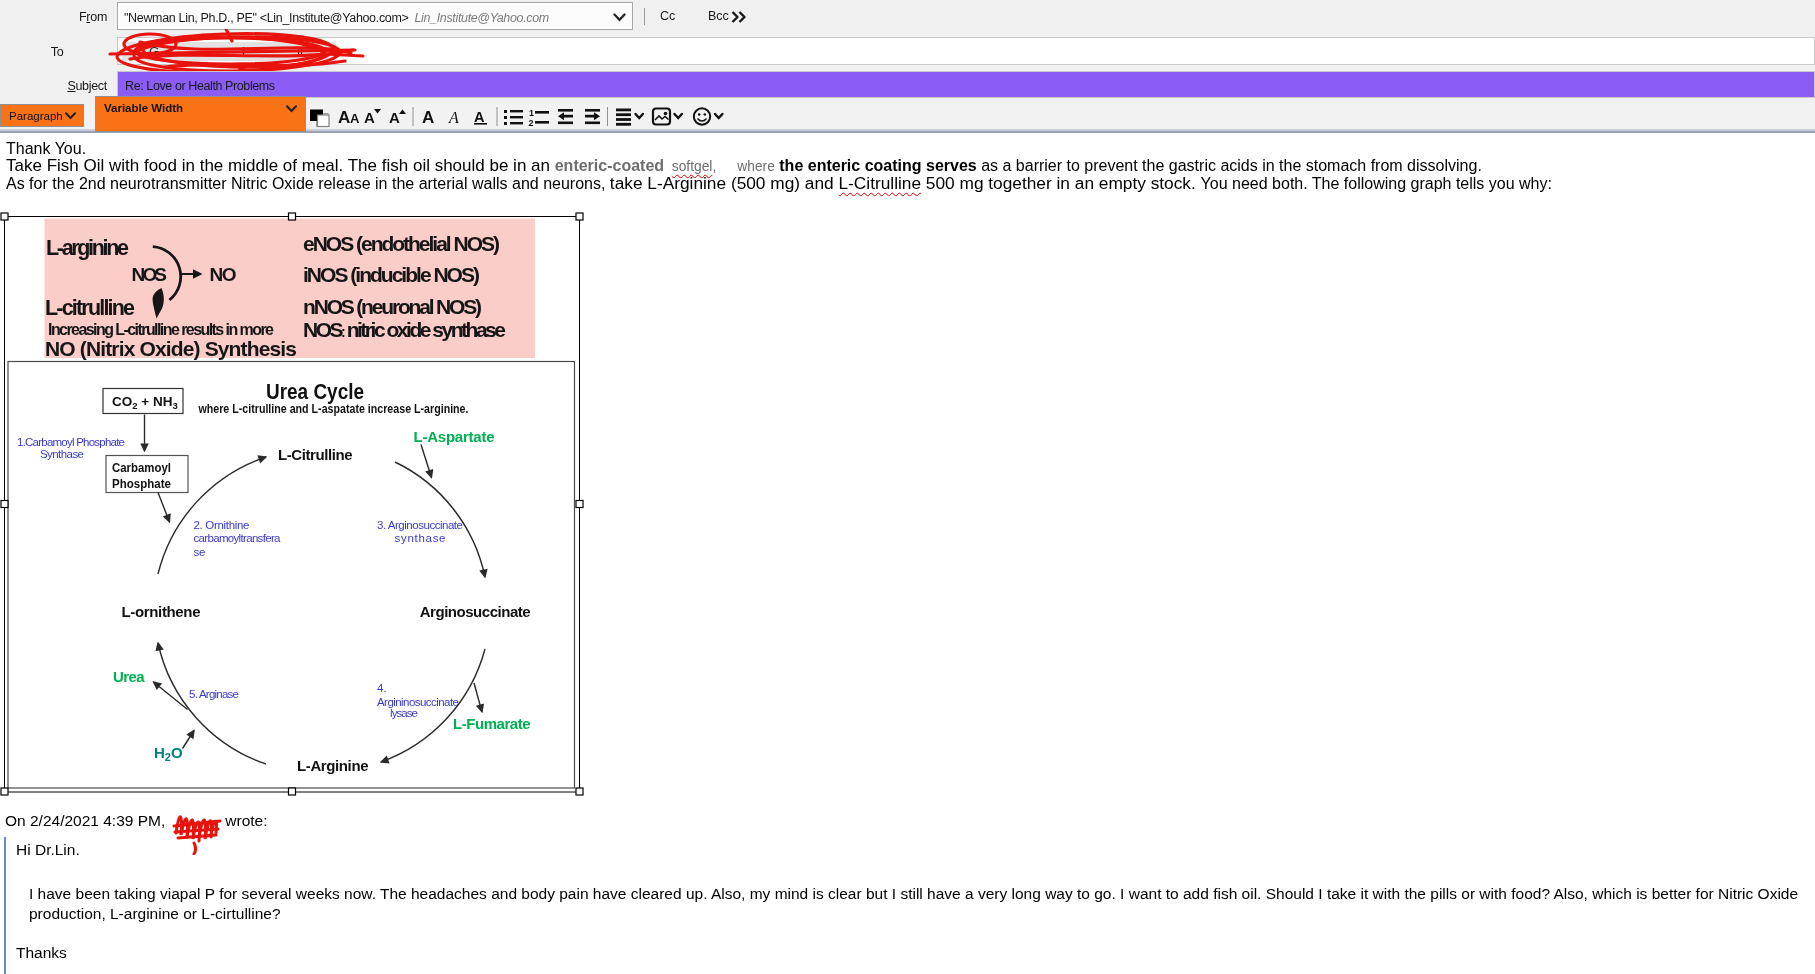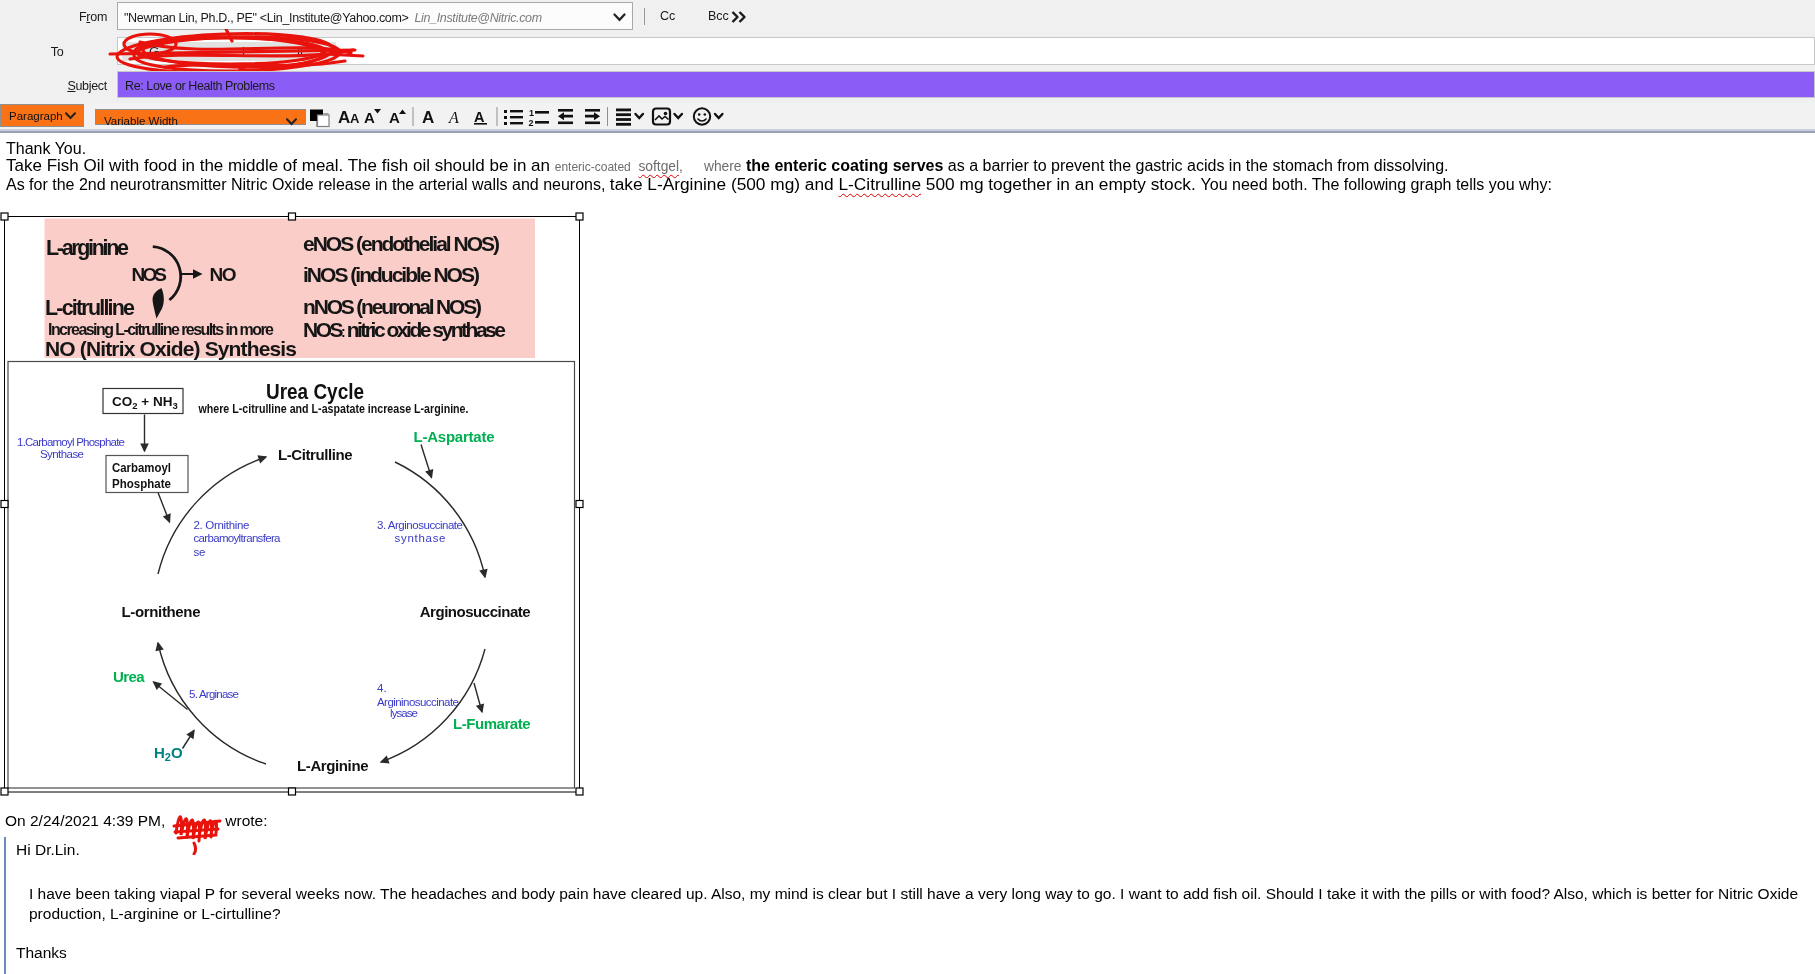--- a/index.html
+++ b/index.html
@@ -28,40 +28,40 @@
 
 #tbar { position:absolute; left:0; top:103px; width:1815px; height:26px; background:#f2f2f3; }
 #tbline1 { position:absolute; left:0; top:129px; width:1815px; height:2px; background:#c9cede; }
 #tbline2 { position:absolute; left:0; top:131px; width:1815px; height:2px; background:#99a2b5; }
 .tsel { position:absolute; background:#f97316; border:1px solid #8f8f8f; }
 .tsel span { position:absolute; left:8px; top:5px; font-size:11.5px; color:#111; }
 
 
 #bodytxt { position:absolute; left:6px; top:139.5px; width:1802px;
   font-size:16px; line-height:17px; color:#000; }
-.gb { color:#6d6d6d; font-weight:normal; font-size:12px; }
+.gb { color:#6d6d6d; font-weight:bold; font-size:16px; }
 .gr { color:#6d6d6d; font-size:13.8px; }
 .sp { text-decoration:underline; text-decoration-color:#e00000; text-decoration-style:wavy;
   text-decoration-thickness:1px; text-underline-offset:2.5px; }
 #online { position:absolute; left:5px; top:812px; font-size:15.5px; color:#000; }
 #quote { position:absolute; left:4px; top:837px; width:1808px; height:140px; border-left:2px solid #6b8cbb;
   padding-left:10px; font-size:15.5px; line-height:20px; color:#000; }
 </style>
 </head>
 <body>
 <div id="page">
 
   <div id="hdr"></div>
   <div class="lbl" style="left:7px; top:10px;">F<span style="text-decoration:underline">r</span>om</div>
   <div class="lbl" style="left:7px; top:45px;text-align:center;">To</div>
   <div class="lbl" style="left:7px; top:79px;"><span style="text-decoration:underline">S</span>ubject</div>
 
   <div id="fromsel">
     <span class="a1">"Newman Lin, Ph.D., PE" &lt;Lin_Institute@Yahoo.com&gt;</span>
-    <span class="a2">Lin_Institute@Nitric.com</span>
+    <span class="a2">Lin_Institute@Yahoo.com</span>
     <svg style="position:absolute;right:6px;top:10px" width="13" height="9" viewBox="0 0 13 9">
       <path d="M1.5 1.5 L6.5 6.8 L11.5 1.5" fill="none" stroke="#222" stroke-width="2.2" stroke-linecap="round"></path>
     </svg>
   </div>
   <div id="hdrsep"></div>
   <div class="hbtn" style="left:660px;">Cc</div>
   <div class="hbtn" style="left:708px;">Bcc</div>
   <svg class="abs" style="left:731px; top:10.5px;" width="16" height="12" viewBox="0 0 16 12">
     <path d="M1.5 1 L6.5 6 L1.5 11 M8.5 1 L13.5 6 L8.5 11" fill="none" stroke="#1a1a1a" stroke-width="2.4" stroke-linejoin="round"></path>
   </svg>
@@ -96,21 +96,21 @@
 
   <div id="tbar"></div>
   <div id="tbline1"></div>
   <div id="tbline2"></div>
   <div class="tsel" style="left:0px; top:104px; width:84px; height:23px;">
     <span>Paragraph</span>
     <svg style="position:absolute;right:7px;top:7px" width="11" height="8" viewBox="0 0 11 8">
       <path d="M1 1.2 L5.5 6 L10 1.2" fill="none" stroke="#222" stroke-width="2" stroke-linecap="round"></path>
     </svg>
   </div>
-  <div class="tsel" style="left:95px; top:109px; width:211px; height:16px;">
+  <div class="tsel" style="left:95px; top:96px; width:211px; height:36px;font-weight:bold;">
     <span>Variable Width</span>
     <svg style="position:absolute;right:8px;top:8px" width="11" height="8" viewBox="0 0 11 8">
       <path d="M1 1.2 L5.5 6 L10 1.2" fill="none" stroke="#222" stroke-width="2" stroke-linecap="round"></path>
     </svg>
   </div>
 
   <svg class="abs" style="left:308px; top:104px;" width="420" height="24" viewBox="0 0 420 24">
     <g fill="#111">
 
       <rect x="2" y="5.5" width="13" height="11.5" fill="#000"></rect>

